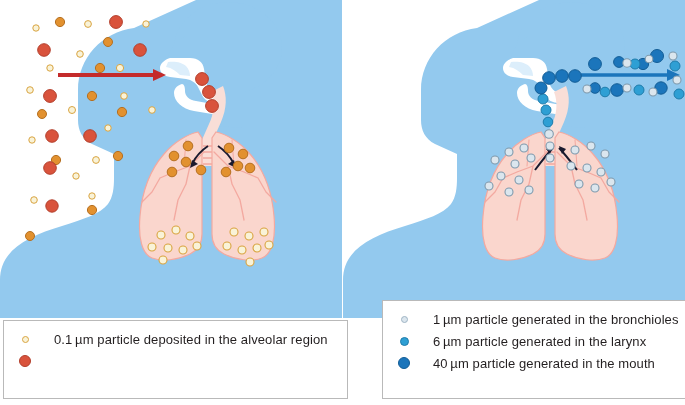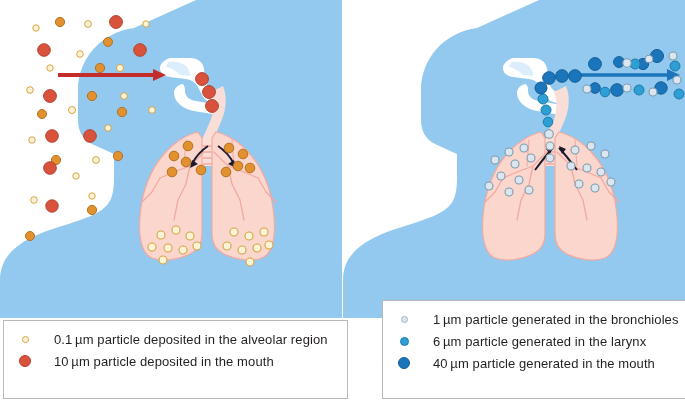--- a/index.html
+++ b/index.html
@@ -346,21 +346,20 @@
     <div class="legend-row">
       <span class="sw-wrap">
         <span class="sw" style="width:7px;height:7px;background:#f9f3d8;border:1px solid #d9a441;"></span>
       </span>
       <span class="legend-label">0.1 µm particle deposited in the alveolar region</span>
     </div>
     <div class="legend-row">
       <span class="sw-wrap">
         <span class="sw" style="width:12px;height:12px;background:#d9533c;border:1px solid #b33f2c;"></span>
       </span>
-      <span class="legend-label">10 µm particle deposited in the mouth</span>
     </div>
   </div>
 
   <div class="legend legend-right">
     <div class="legend-row">
       <span class="sw-wrap">
         <span class="sw" style="width:7px;height:7px;background:#dbe6ee;border:1px solid #9fb4c4;"></span>
       </span>
       <span class="legend-label">1 µm particle generated in the bronchioles</span>
     </div>

